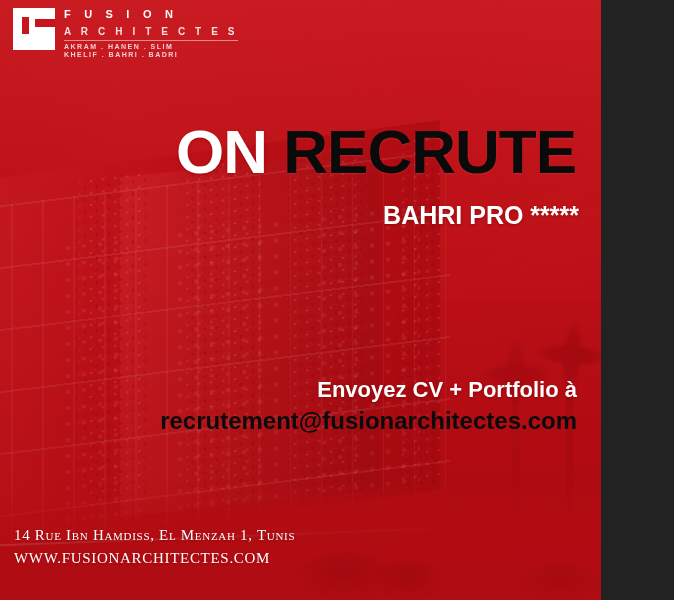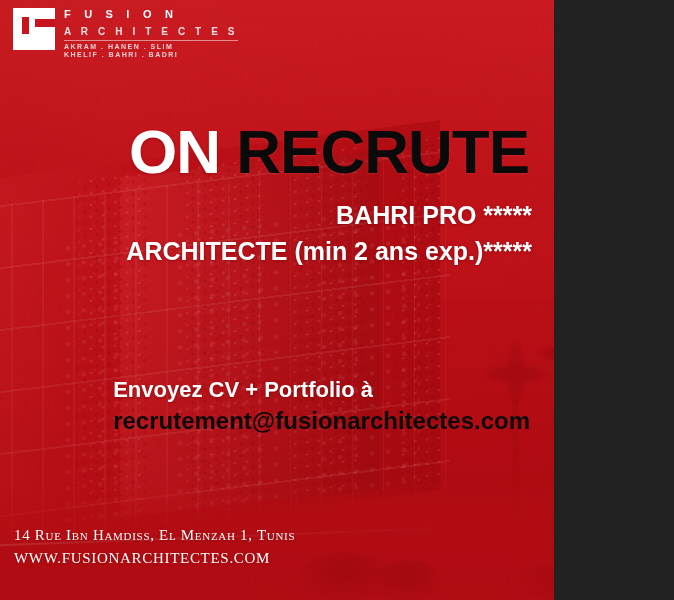--- a/index.html
+++ b/index.html
@@ -8,20 +8,21 @@
     padding: 0;
     background: #222;
   }
   .poster {
     position: relative;
     width: 554px;
     height: 600px;
     overflow: hidden;
     font-family: "Liberation Sans", sans-serif;
     background: #0369a1;
+    padding-left: 47px;
     -webkit-font-smoothing: antialiased;
   }
 
   
   .bg-base {
     position: absolute;
     inset: 0;
     background:
       linear-gradient(178deg, #cf1d27 0%, #cb1722 22%, #c4121d 48%, #c01019 72%, #b90d16 100%);
   }
@@ -287,21 +288,21 @@
     white-space: nowrap;
     text-shadow: 0 1px 3px rgba(110,0,6,.5);
   }
   .job .stars { letter-spacing: 0px; }
 
   
   .contact {
     position: absolute;
     right: 24px;
     top: 375px;
-    text-align: left;
+    text-align: right;
     z-index: 5;
   }
   .contact-line1 {
     color: #ffffff;
     font-weight: 700;
     font-size: 22px;
     line-height: 1.35;
     white-space: nowrap;
     text-shadow: 0 1px 3px rgba(110,0,6,.5);
   }
@@ -373,23 +374,20 @@
 
   <div class="headline">
     <span class="on">ON</span><span> </span><span class="recrute">RECRUTE</span>
   </div>
 
   <div class="jobs">
     <div class="job">
       <span>BAHRI PRO</span>
       <span class="stars">*****</span>
     </div>
-    <div class="job">
-      <span>ARCHITECTE  (min 2 ans exp.)</span><span class="stars">*****</span>
-    </div>
   </div>
 
   <div class="contact">
     <div class="contact-line1">Envoyez CV + Portfolio à</div>
     <div class="contact-email">recrutement@fusionarchitectes.com</div>
   </div>
 
   <div class="footer">
     <div>14 Rue Ibn Hamdiss, El Menzah 1, Tunis</div>
     <div>WWW.FUSIONARCHITECTES.COM</div>

